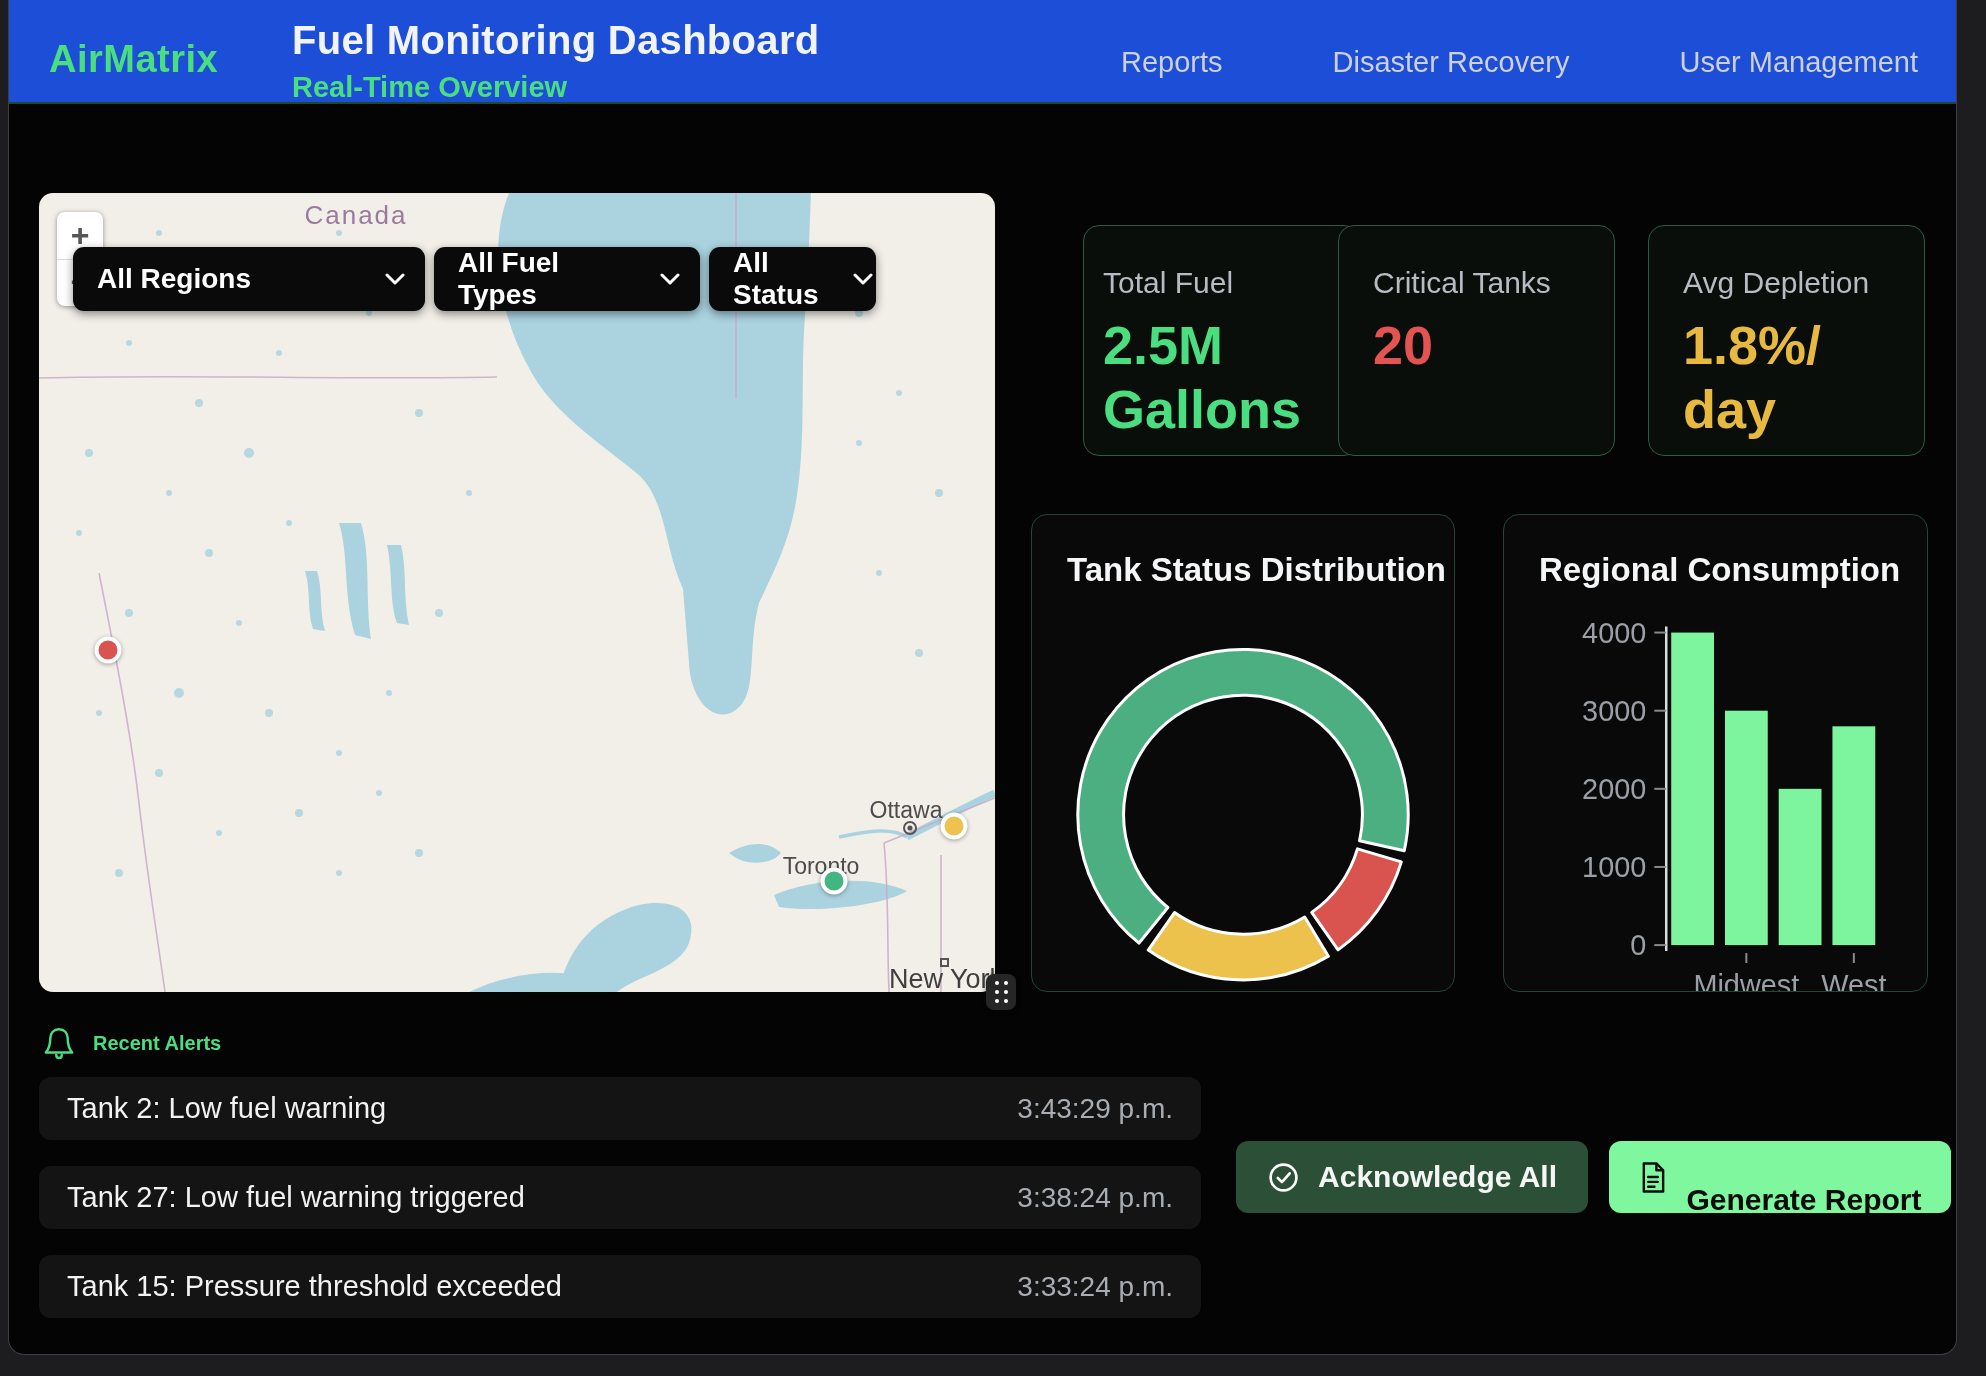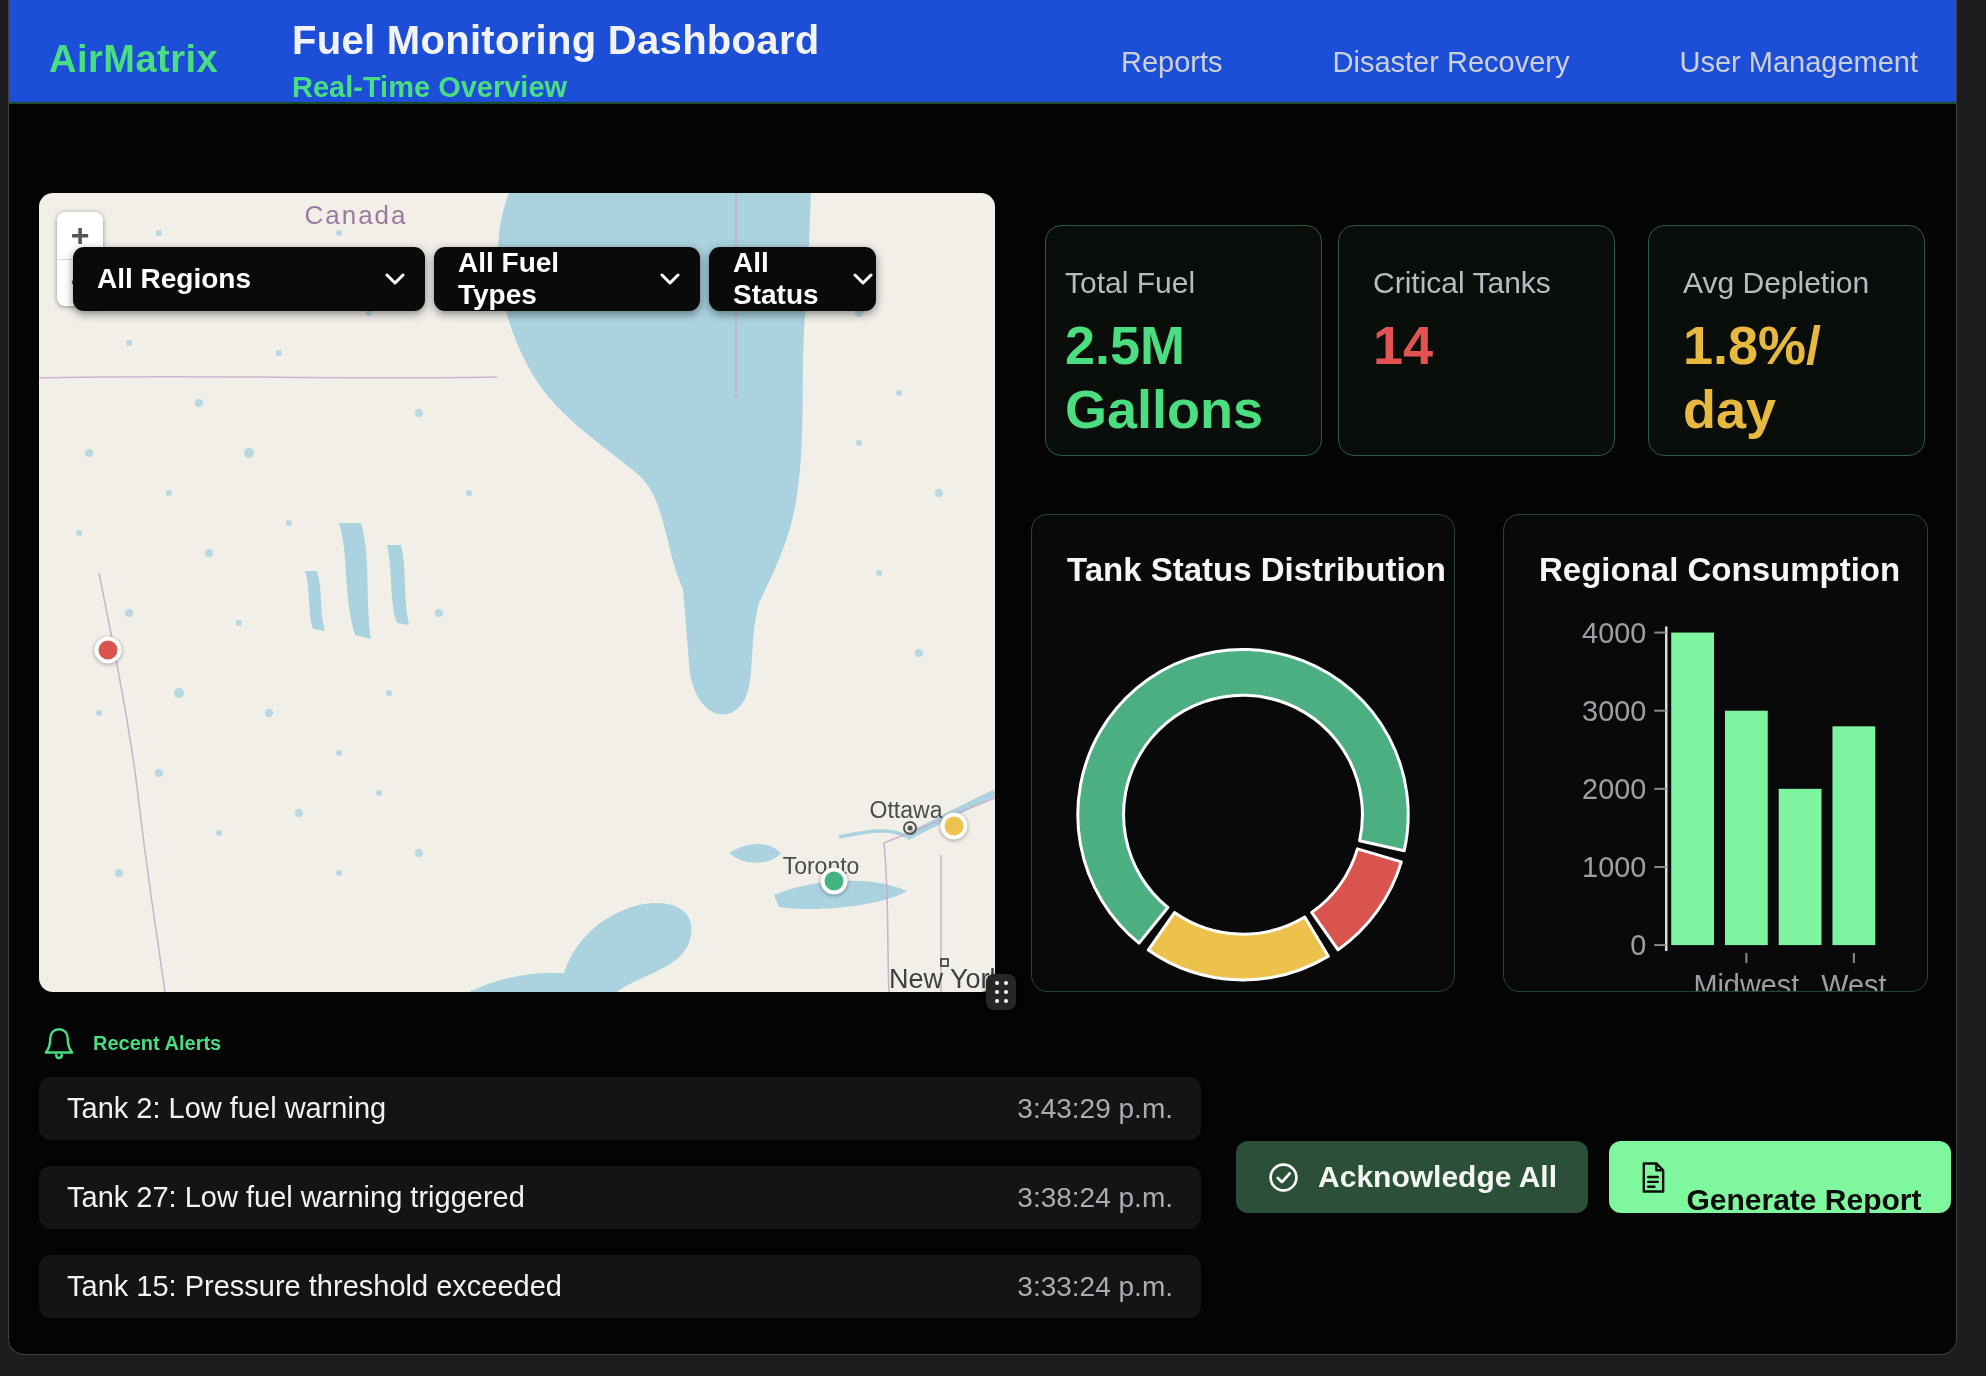--- a/index.html
+++ b/index.html
@@ -40,21 +40,21 @@
   .drag-handle { position:absolute; left:977px; top:974px; width:30px; height:36px; background:#262626; border-radius:8px;
                  z-index:4; display:flex; align-items:center; justify-content:center; box-shadow:0 1px 5px rgba(0,0,0,.5); }
   .drag-handle .dots { display:grid; grid-template-columns:repeat(2,4px); grid-auto-rows:4px; gap:5px; }
   .drag-handle .dots i { width:4px; height:4px; border-radius:50%; background:#fff; }
 
   
   .stat-card { position:absolute; top:225px; height:231px; width:277px; background:#0a0e0b;
                border:1.5px solid #2d5a41; border-radius:16px; padding:40px 34px; }
   .stat-label { font-size:30px; color:#b7bbc2; font-weight:500; }
   .stat-value { margin-top:14px; font-size:54px; font-weight:800; line-height:1.18; }
-  #stat-0 { left:1036px;padding-left:19px; } #stat-1 { left:1329px; } #stat-2 { left:1639px; }
+  #stat-0 { left:1074px;padding-left:19px; } #stat-1 { left:1329px; } #stat-2 { left:1639px; }
   #stat-2 .stat-value { max-width:165px; overflow-wrap:anywhere; }
 
   
   .panel { position:absolute; top:514px; height:478px; background:#090909; border:1.5px solid #234534; border-radius:16px; }
   #panel-donut { left:1022px; width:424px; }
   #panel-bars  { left:1494px; width:425px; }
   .panel-title { position:absolute; left:35px; top:36px; font-size:33px; font-weight:700; color:#f5f6f7; }
   .panel svg.chart { position:absolute; inset:0; width:100%; height:100%; }
 
   
@@ -219,21 +219,21 @@
         <i></i>
       </div>
   </div>
 
   <div class="stat-card" id="stat-0">
     <div class="stat-label">Total Fuel</div>
     <div class="stat-value" style="color: rgb(74, 222, 128);">2.5M Gallons</div>
   </div>
   <div class="stat-card" id="stat-1">
     <div class="stat-label">Critical Tanks</div>
-    <div class="stat-value" style="color: rgb(226, 83, 82);">14</div>
+    <div class="stat-value" style="color: rgb(226, 83, 82);">20</div>
   </div>
   <div class="stat-card" id="stat-2">
     <div class="stat-label">Avg Depletion</div>
     <div class="stat-value" style="color: rgb(232, 185, 63);">1.8%/day</div>
   </div>
 
   <div class="panel" id="panel-donut">
     <div class="panel-title">Tank Status Distribution</div>
     <svg class="chart" id="donut-svg" viewBox="0 0 424 478">
         <path d="M107.53281508572701 430.00622960185717 A166 166 0 1 1 374.00218248183205 337.21177807182613 L329.1100114326497 327.17718896758515 A120 120 0 1 0 136.48155307401953 394.25751537483654 Z" fill="#4caf82" stroke="#ffffff" stroke-width="3" stroke-linejoin="round"></path>

